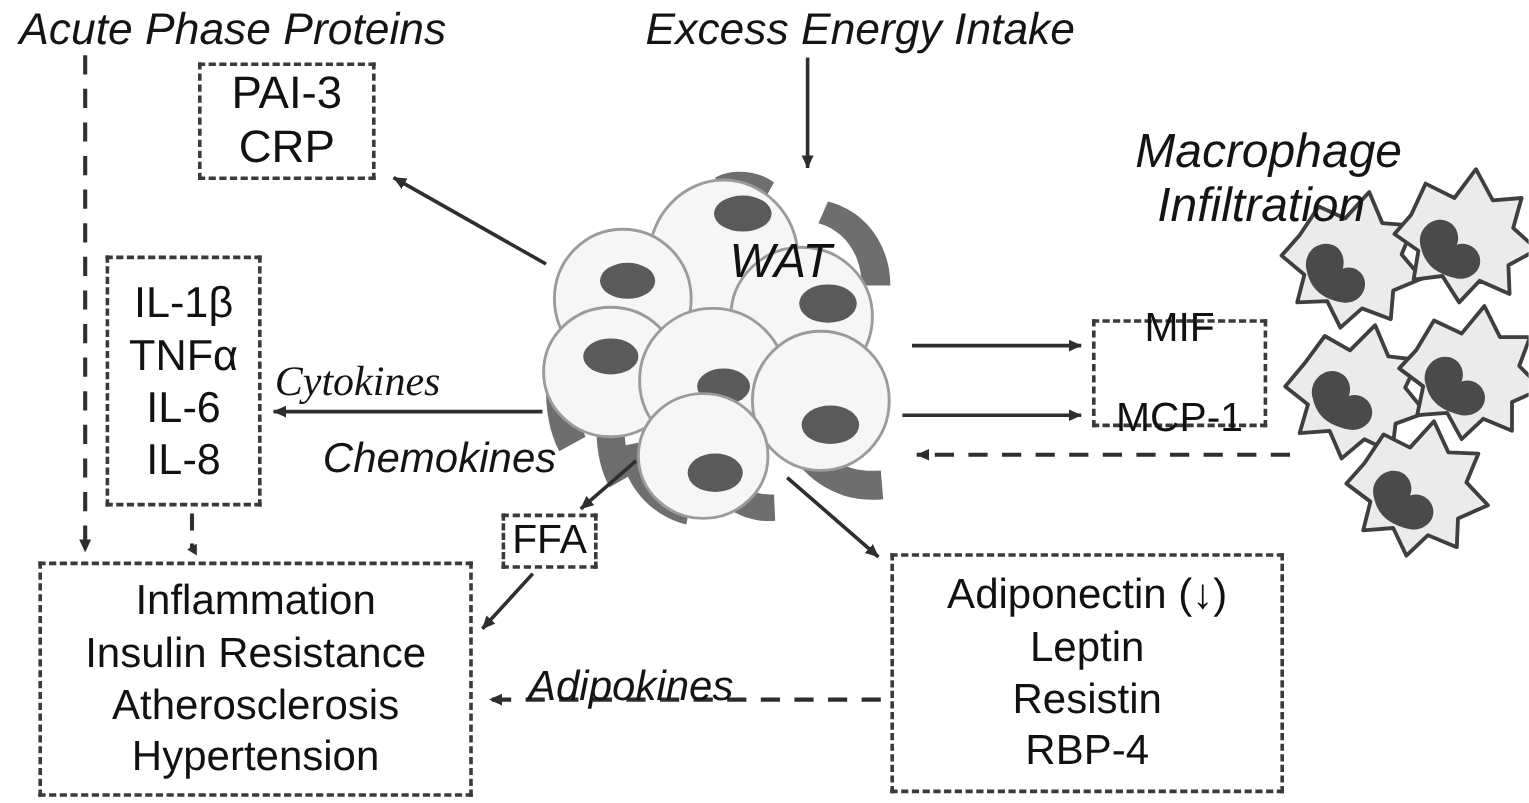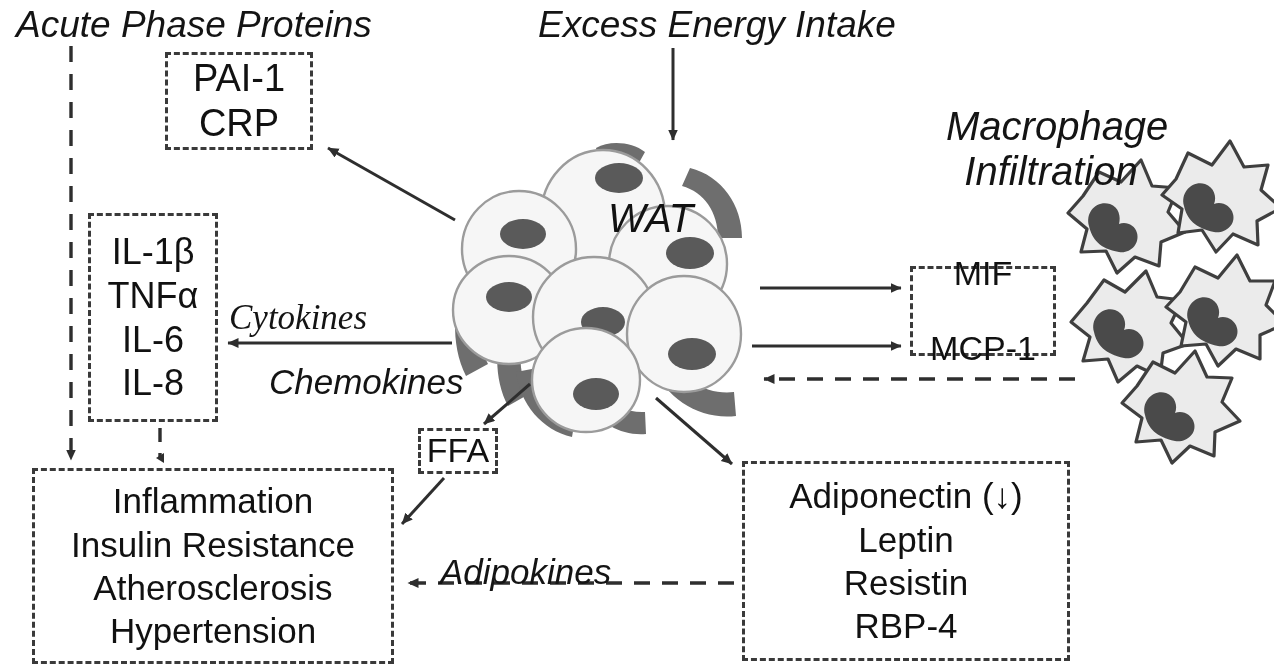--- a/index.html
+++ b/index.html
@@ -197,21 +197,21 @@
 
   <div id="lbl-wat">WAT</div>
 
   <div class="flowlabel" id="lbl-cytokines">Cytokines</div>
 
   <div class="flowlabel" id="lbl-chemokines">Chemokines</div>
 
   <div class="flowlabel" id="lbl-adipokines">Adipokines</div>
 
   <div class="dbox" id="box-acute-phase">
-    <div class="ln">PAI-1</div>
+    <div class="ln">PAI-3</div>
     <div class="ln">CRP</div>
   </div>
 
   <div class="dbox" id="box-cytokines">
     <div class="ln">IL-1β</div>
     <div class="ln">TNFα</div>
     <div class="ln">IL-6</div>
     <div class="ln">IL-8</div>
   </div>
 

